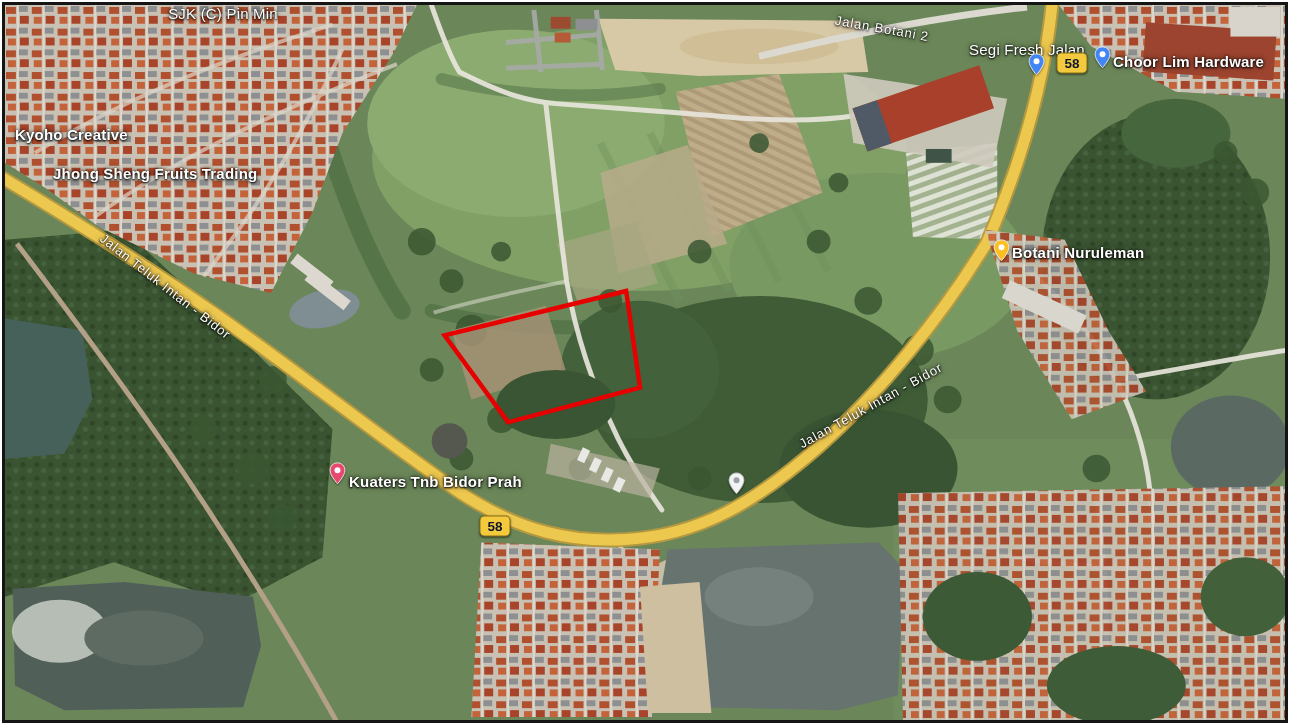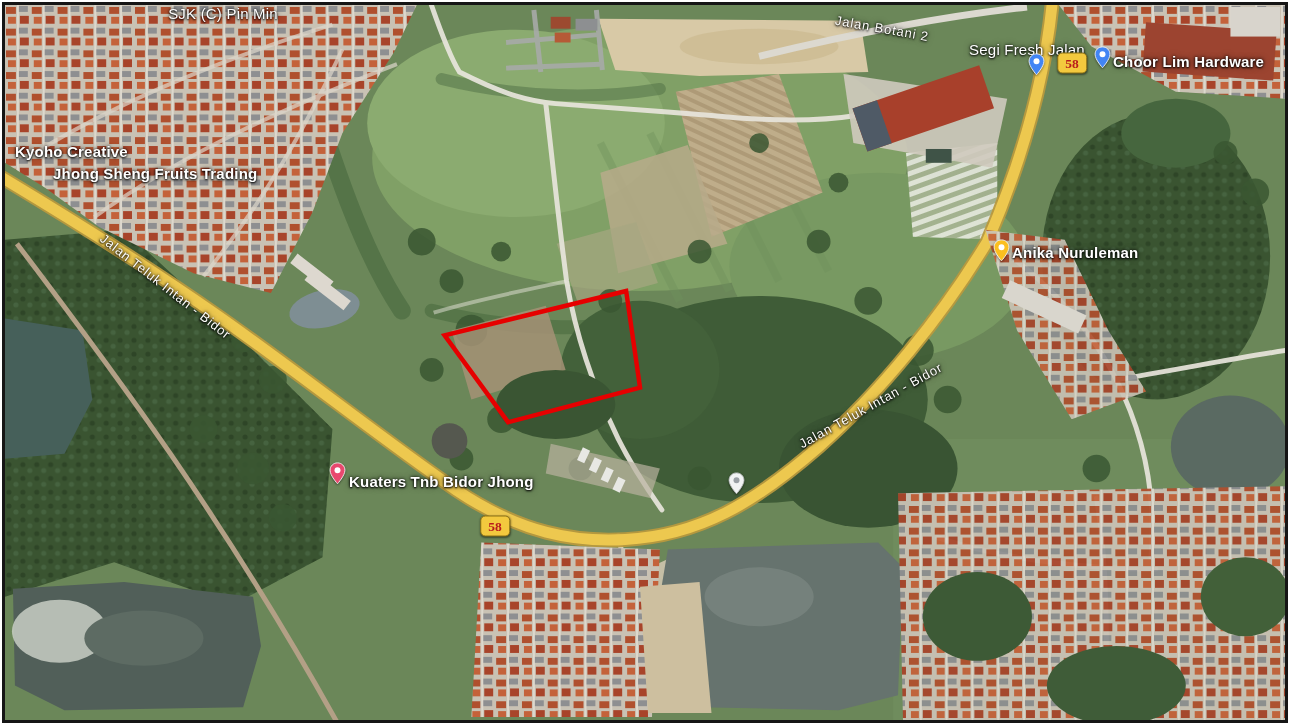--- a/index.html
+++ b/index.html
@@ -19,22 +19,22 @@
     position:absolute; color:#ffffff; font-size:15px; white-space:nowrap;
     transform:translate(-50%,-50%); letter-spacing:.2px; line-height:1.1;
     text-shadow:0 1px 2px rgba(0,0,0,.95), 0 0 3px rgba(0,0,0,.85), 0 0 6px rgba(0,0,0,.55);
   }
   .lbl.anchor-left { transform:none;font-weight:bold; }
   .road-lbl { font-size:13px; letter-spacing:.9px; color:#fdfdfa; }
   .caps { font-size:15px; letter-spacing:.6px; }
   .shield {
     position:absolute; transform:translate(-50%,-50%);
     background:#f3c93e; border:1px solid #8a7015; border-radius:5px;
-    color:#b91c1c; font-weight:bold; font-size:13.5px; line-height:19px;
-    padding:0 7px; box-shadow:0 1px 2px rgba(0,0,0,.45);font-family:Liberation Serif, serif;
+    color:#0f172a; font-weight:bold; font-size:13.5px; line-height:19px;
+    padding:0 7px; box-shadow:0 1px 2px rgba(0,0,0,.45);
   }
   .pin { position:absolute; width:17px; height:23px; filter:drop-shadow(0 1px 1px rgba(0,0,0,.5)); }
 </style>
 </head>
 <body>
 
 <div class="frame">
   <div class="map">
 
     <svg class="terrain" viewBox="0 0 1290 725" preserveAspectRatio="none">
@@ -196,21 +196,21 @@
       </g>
 
       <polygon points="450,330 545,305 565,370 470,400" fill="#a59276" opacity=".85"></polygon>
       <ellipse cx="555" cy="405" rx="60" ry="35" fill="#3a5533"></ellipse>
 
       <polygon fill="none" stroke="#e60000" stroke-width="4.5" stroke-linejoin="miter" points="626,290 443,335 507,423 640,388"></polygon>
     </svg>
 
     <div class="lbl" style="left:218px; top:9px;">SJK (C) Pin Min</div>
 
-    <div class="lbl anchor-left" style="left:10px; top:139px;">Kyoho Creative</div>
+    <div class="lbl anchor-left" style="left:10px; top:122px;">Kyoho Creative</div>
 
     <div class="lbl anchor-left" style="left:8px; top:161px;margin-left:40px;">Jhong Sheng Fruits Trading</div>
 
     <div class="lbl road-lbl" style="left:877px; top:24px; transform:translate(-50%,-50%) rotate(10deg);">Jalan Botani 2</div>
 
     <div class="lbl" style="left:1022px; top:45px;">Segi Fresh Jalan</div>
 
     <svg class="pin" style="left:1023px; top:48px;" viewBox="0 0 24 32">
       <path d="M12 1C6 1 1.5 5.6 1.5 11.5 1.5 19 12 30.5 12 30.5S22.5 19 22.5 11.5C22.5 5.6 18 1 12 1Z" fill="#4285f4" stroke="#ffffff" stroke-width="1.2"></path>
       <circle cx="12" cy="11.5" r="4.2" fill="#ffffff"></circle>
@@ -227,28 +227,28 @@
 
     <div class="lbl road-lbl" style="left:160px; top:282px; transform:translate(-50%,-50%) rotate(38deg);">Jalan Teluk Intan - Bidor</div>
 
     <div class="lbl road-lbl" style="left:866px; top:401px; transform:translate(-50%,-50%) rotate(-29deg);">Jalan Teluk Intan - Bidor</div>
 
     <svg class="pin" style="left:988px; top:234px;" viewBox="0 0 24 32">
       <path d="M12 1C6 1 1.5 5.6 1.5 11.5 1.5 19 12 30.5 12 30.5S22.5 19 22.5 11.5C22.5 5.6 18 1 12 1Z" fill="#fbbf1f" stroke="#ffffff" stroke-width="1.2"></path>
       <circle cx="12" cy="11.5" r="4.2" fill="#ffffff"></circle>
     </svg>
 
-    <div class="lbl anchor-left" style="left:1007px; top:240px;">Anika Nuruleman</div>
+    <div class="lbl anchor-left" style="left:1007px; top:240px;">Botani Nuruleman</div>
 
     <svg class="pin" style="left:324px; top:457px;" viewBox="0 0 24 32">
       <path d="M12 1C6 1 1.5 5.6 1.5 11.5 1.5 19 12 30.5 12 30.5S22.5 19 22.5 11.5C22.5 5.6 18 1 12 1Z" fill="#e8486e" stroke="#ffffff" stroke-width="1.2"></path>
       <circle cx="12" cy="11.5" r="4.2" fill="#ffffff"></circle>
     </svg>
 
-    <div class="lbl anchor-left" style="left:344px; top:469px;">Kuaters Tnb Bidor Jhong</div>
+    <div class="lbl anchor-left" style="left:344px; top:469px;">Kuaters Tnb Bidor Prah</div>
 
     <svg class="pin" style="left:723px; top:467px;" viewBox="0 0 24 32">
       <path d="M12 1C6 1 1.5 5.6 1.5 11.5 1.5 19 12 30.5 12 30.5S22.5 19 22.5 11.5C22.5 5.6 18 1 12 1Z" fill="#f1f3f4" stroke="#c8cacc" stroke-width="1.2"></path>
       <circle cx="12" cy="11.5" r="4.2" fill="#9aa0a6"></circle>
     </svg>
 
 
     <div class="shield" style="left:490px; top:521px;">58</div>
 
   </div>

